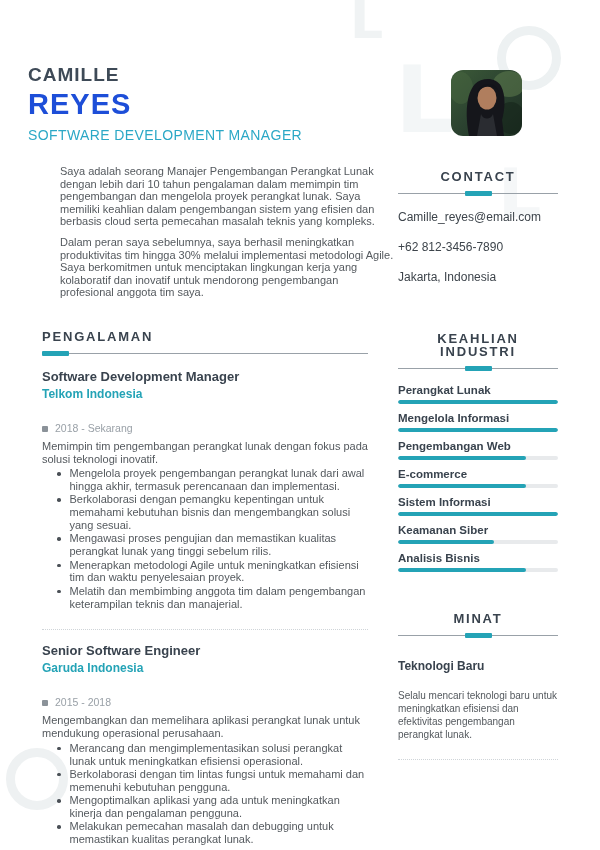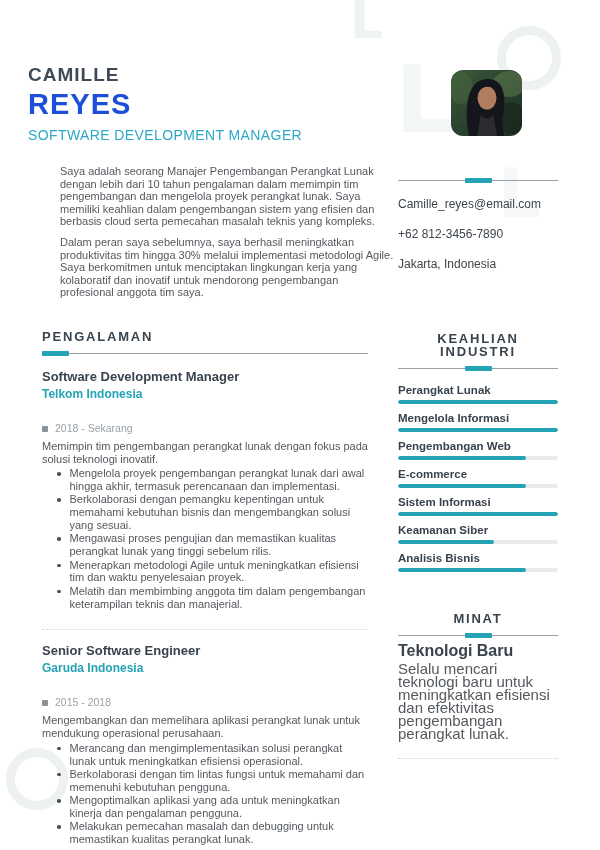--- a/index.html
+++ b/index.html
@@ -60,22 +60,22 @@
   .contact-item { font-size:12px; line-height:13px; color:#3d444b; margin-bottom:17px; }
 
   .skills-sec { top:332px; }
   .skills-list { margin-top:12px; }
   .skill { margin-bottom:7px; }
   .skill-label { font-size:11.5px; line-height:14px; font-weight:700; color:var(--heading,#39434e); }
   .skill-track { margin-top:2.5px; height:4.5px; border-radius:2.5px; background:#e8eaec; overflow:hidden; }
   .skill-fill { height:100%; border-radius:2.5px; background:var(--accent,#24a3b6); width:0; }
 
   .interests-sec { top:612px; }
-  .interest-title { font-size:16px; line-height:14px; font-weight:700; color:var(--heading,#39434e); margin-top:6px; }
-  .interest-desc { font-size:15px; line-height:13px; margin-top:4px; color:var(--body_text,#54595e); }
+  .interest-title { font-size:12px; line-height:14px; font-weight:700; color:var(--heading,#39434e); margin-top:21px; }
+  .interest-desc { font-size:10px; line-height:13px; margin-top:16px; color:var(--body_text,#54595e); }
   .interests-sec .dotted-divider { margin-top:18px; }
 </style>
 </head>
 <body>
 
 <div class="page">
 
   <span class="wm" style="left:350px; top:-6px; font-size:52px; color:#f0f3f4;">L</span>
   <span class="wm" style="left:395px; top:55px; font-size:92px; color:#f3f6f7;">L</span>
   <span class="wm-ring" style="left:497px; top:26px; width:46px; height:46px; border:9px solid #edf1f2;"></span>
@@ -177,20 +177,21 @@
           </li>
         <li>
             <span class="bullet-dot"></span>
             <span>Melakukan pemecahan masalah dan debugging untuk memastikan kualitas perangkat lunak.</span>
           </li>
       </ul>
     </div>
   </div>
 
   <div class="rcol-sec contact-sec">
+    <div class="sec-heading">CONTACT</div>
     <div class="rule center">
       <span class="rule-line"></span>
       <span class="rule-accent"></span>
     </div>
     <div class="contact-list">
       <div class="contact-item">Camille_reyes@email.com</div>
       <div class="contact-item">+62 812-3456-7890</div>
       <div class="contact-item">Jakarta, Indonesia</div>
     </div>
   </div>

